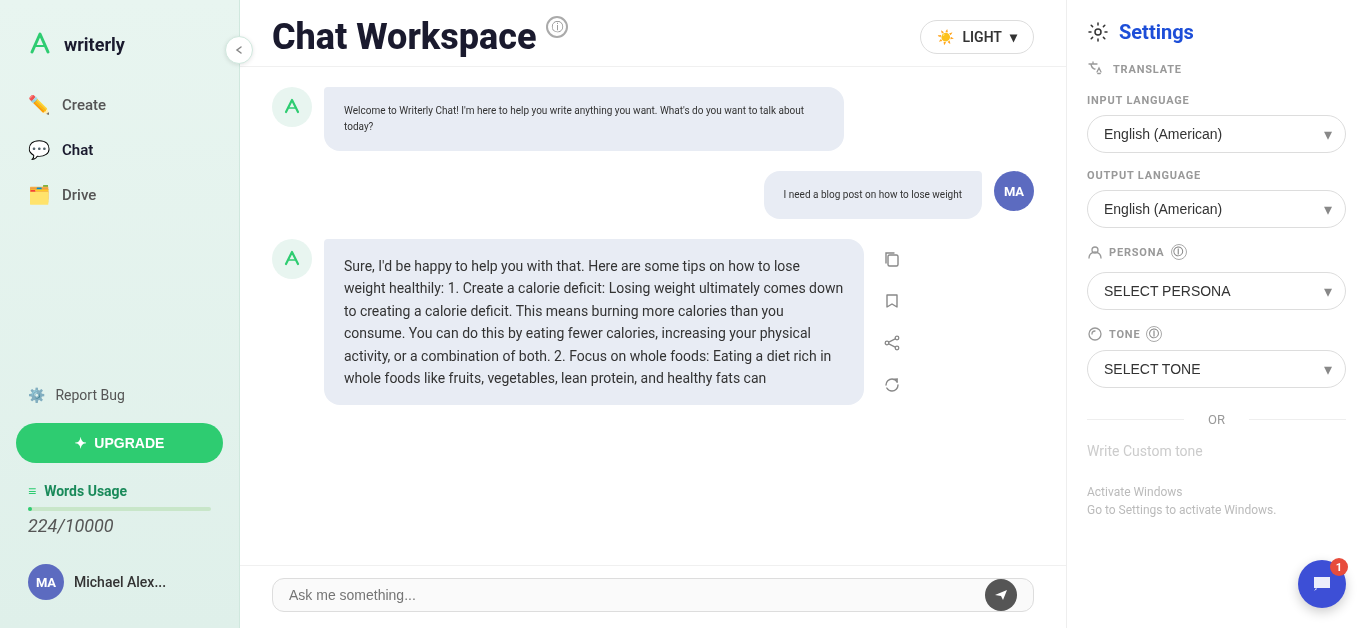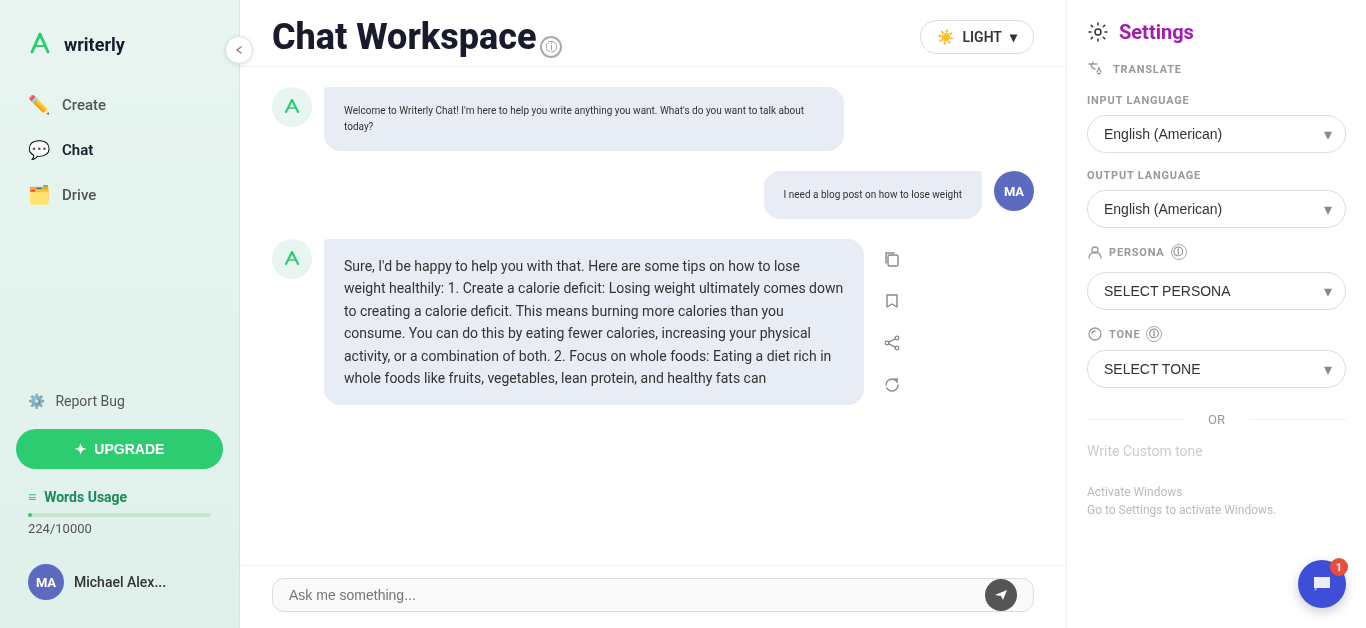--- a/index.html
+++ b/index.html
@@ -123,22 +123,23 @@
       border-radius: 2px;
       margin-bottom: 4px;
     }
     .progress-bar-fill {
       height: 4px;
       background: #2ecc71;
       border-radius: 2px;
       width: 2.24%;
     }
     .words-count {
-      font-size: 13px;
+      font-size: 18px;
       color: #555;
+      font-style: italic;
     }
     .user-area {
       display: flex;
       align-items: center;
       gap: 10px;
       padding: 8px 12px;
       cursor: pointer;
     }
     .avatar {
       width: 36px;
@@ -168,22 +169,22 @@
     }
     .main-header {
       display: flex;
       align-items: center;
       justify-content: space-between;
       padding: 16px 32px 8px 32px;
       border-bottom: 1px solid #f0f0f0;
     }
     .page-title-area {
       display: flex;
-      align-items: flex-end;
-      gap: 4px;
+      align-items: flex-start;
+      gap: 10px;
     }
     .page-title {
       font-size: 36px;
       font-weight: 800;
       color: #1a1a2e;
     }
     .info-icon {
       width: 22px;
       height: 22px;
       border: 2px solid #aaa;
@@ -340,21 +341,21 @@
       flex-direction: column;
       gap: 16px;
       overflow-y: auto;
     }
     .settings-title {
       display: flex;
       align-items: center;
       gap: 10px;
       font-size: 20px;
       font-weight: 700;
-      color: #a21caf;
+      color: #1d4ed8;
     }
     .settings-section-label {
       font-size: 11px;
       font-weight: 700;
       color: #999;
       letter-spacing: 0.8px;
       text-transform: uppercase;
       display: flex;
       align-items: center;
       gap: 6px;

